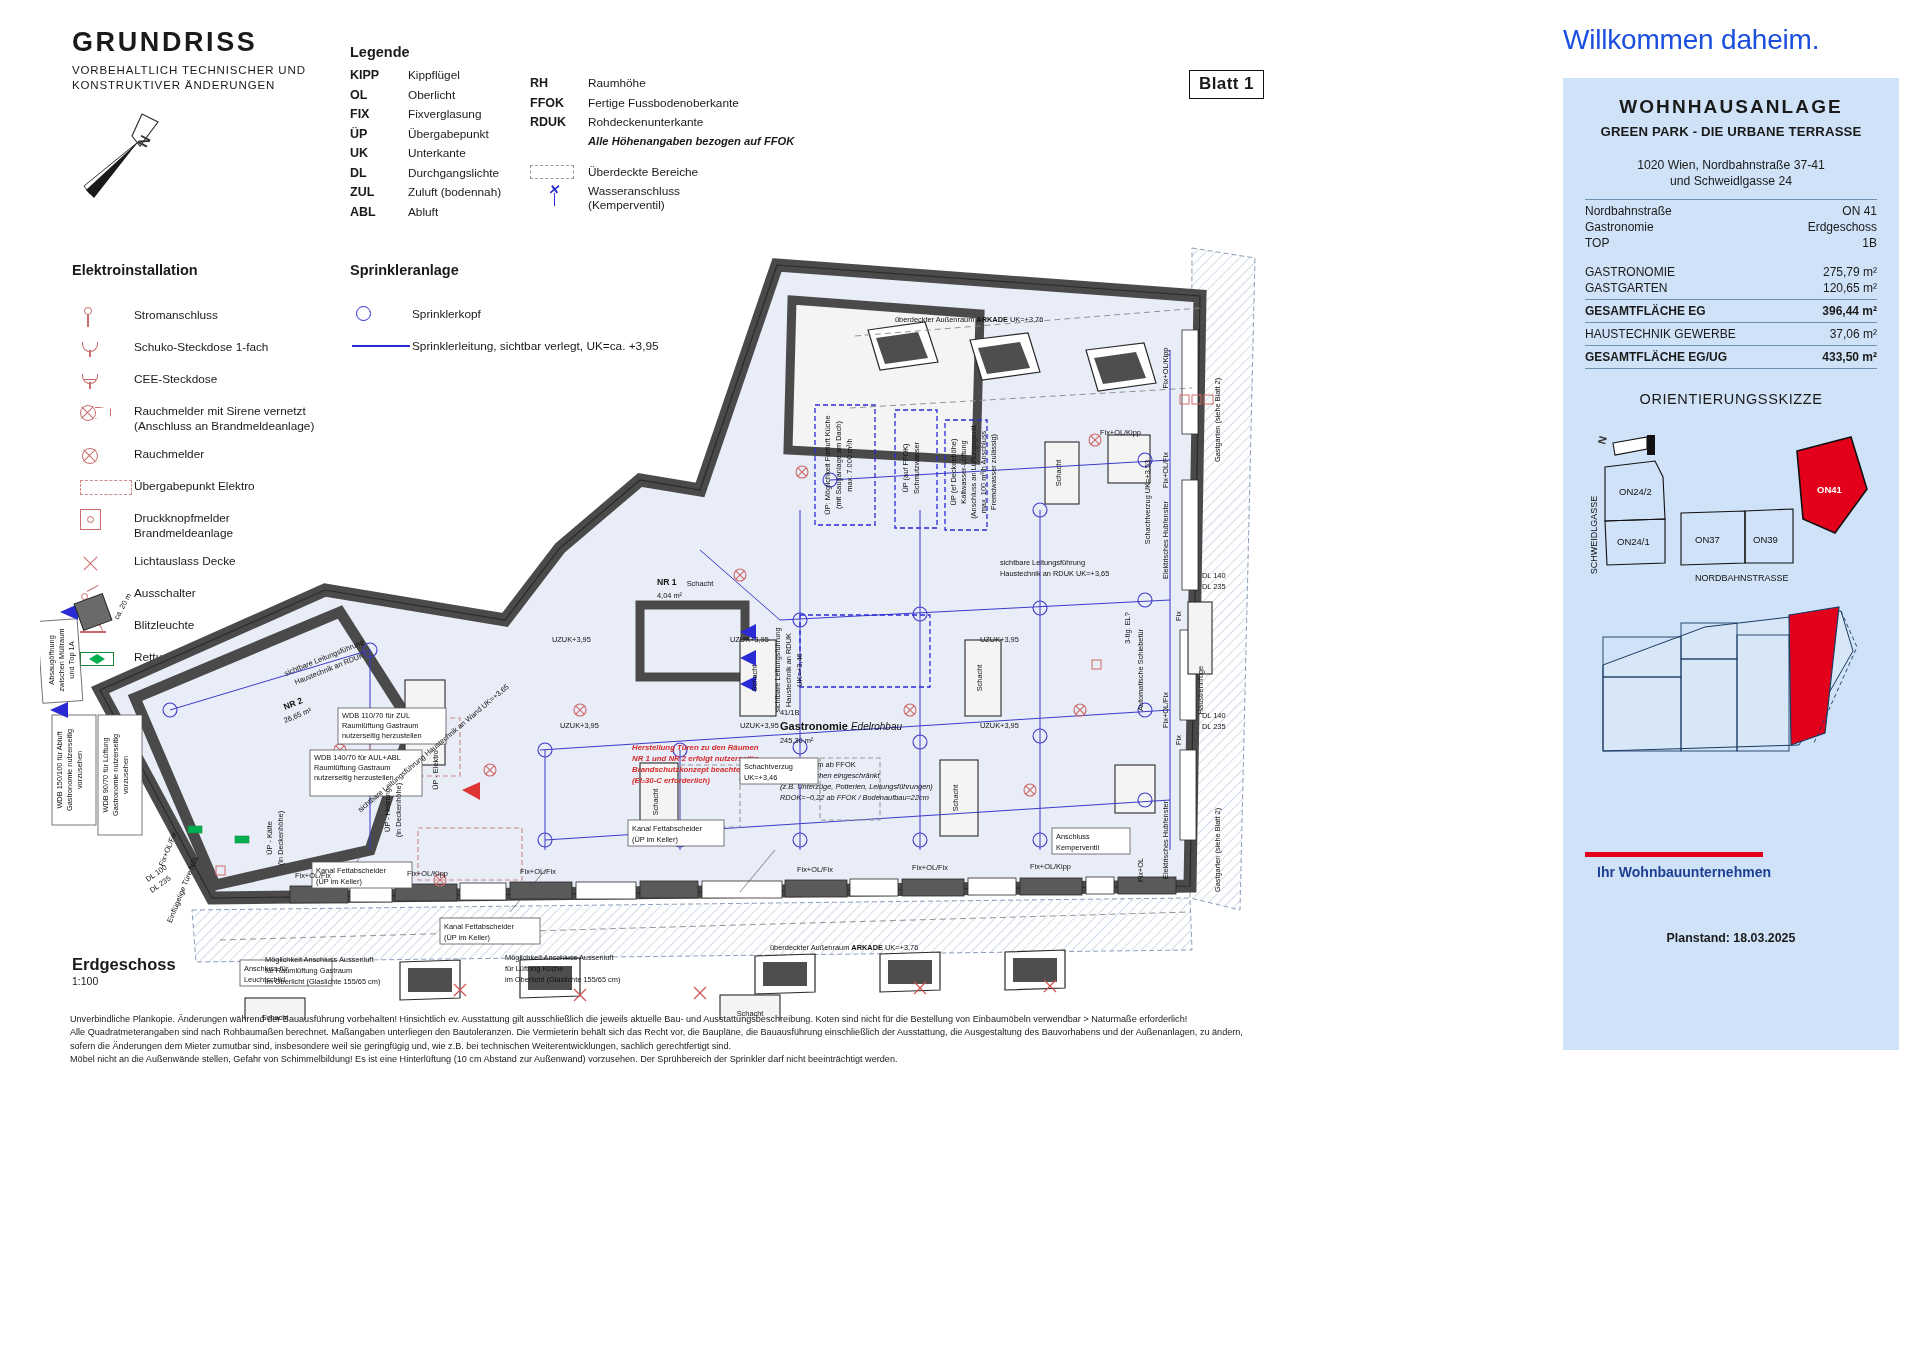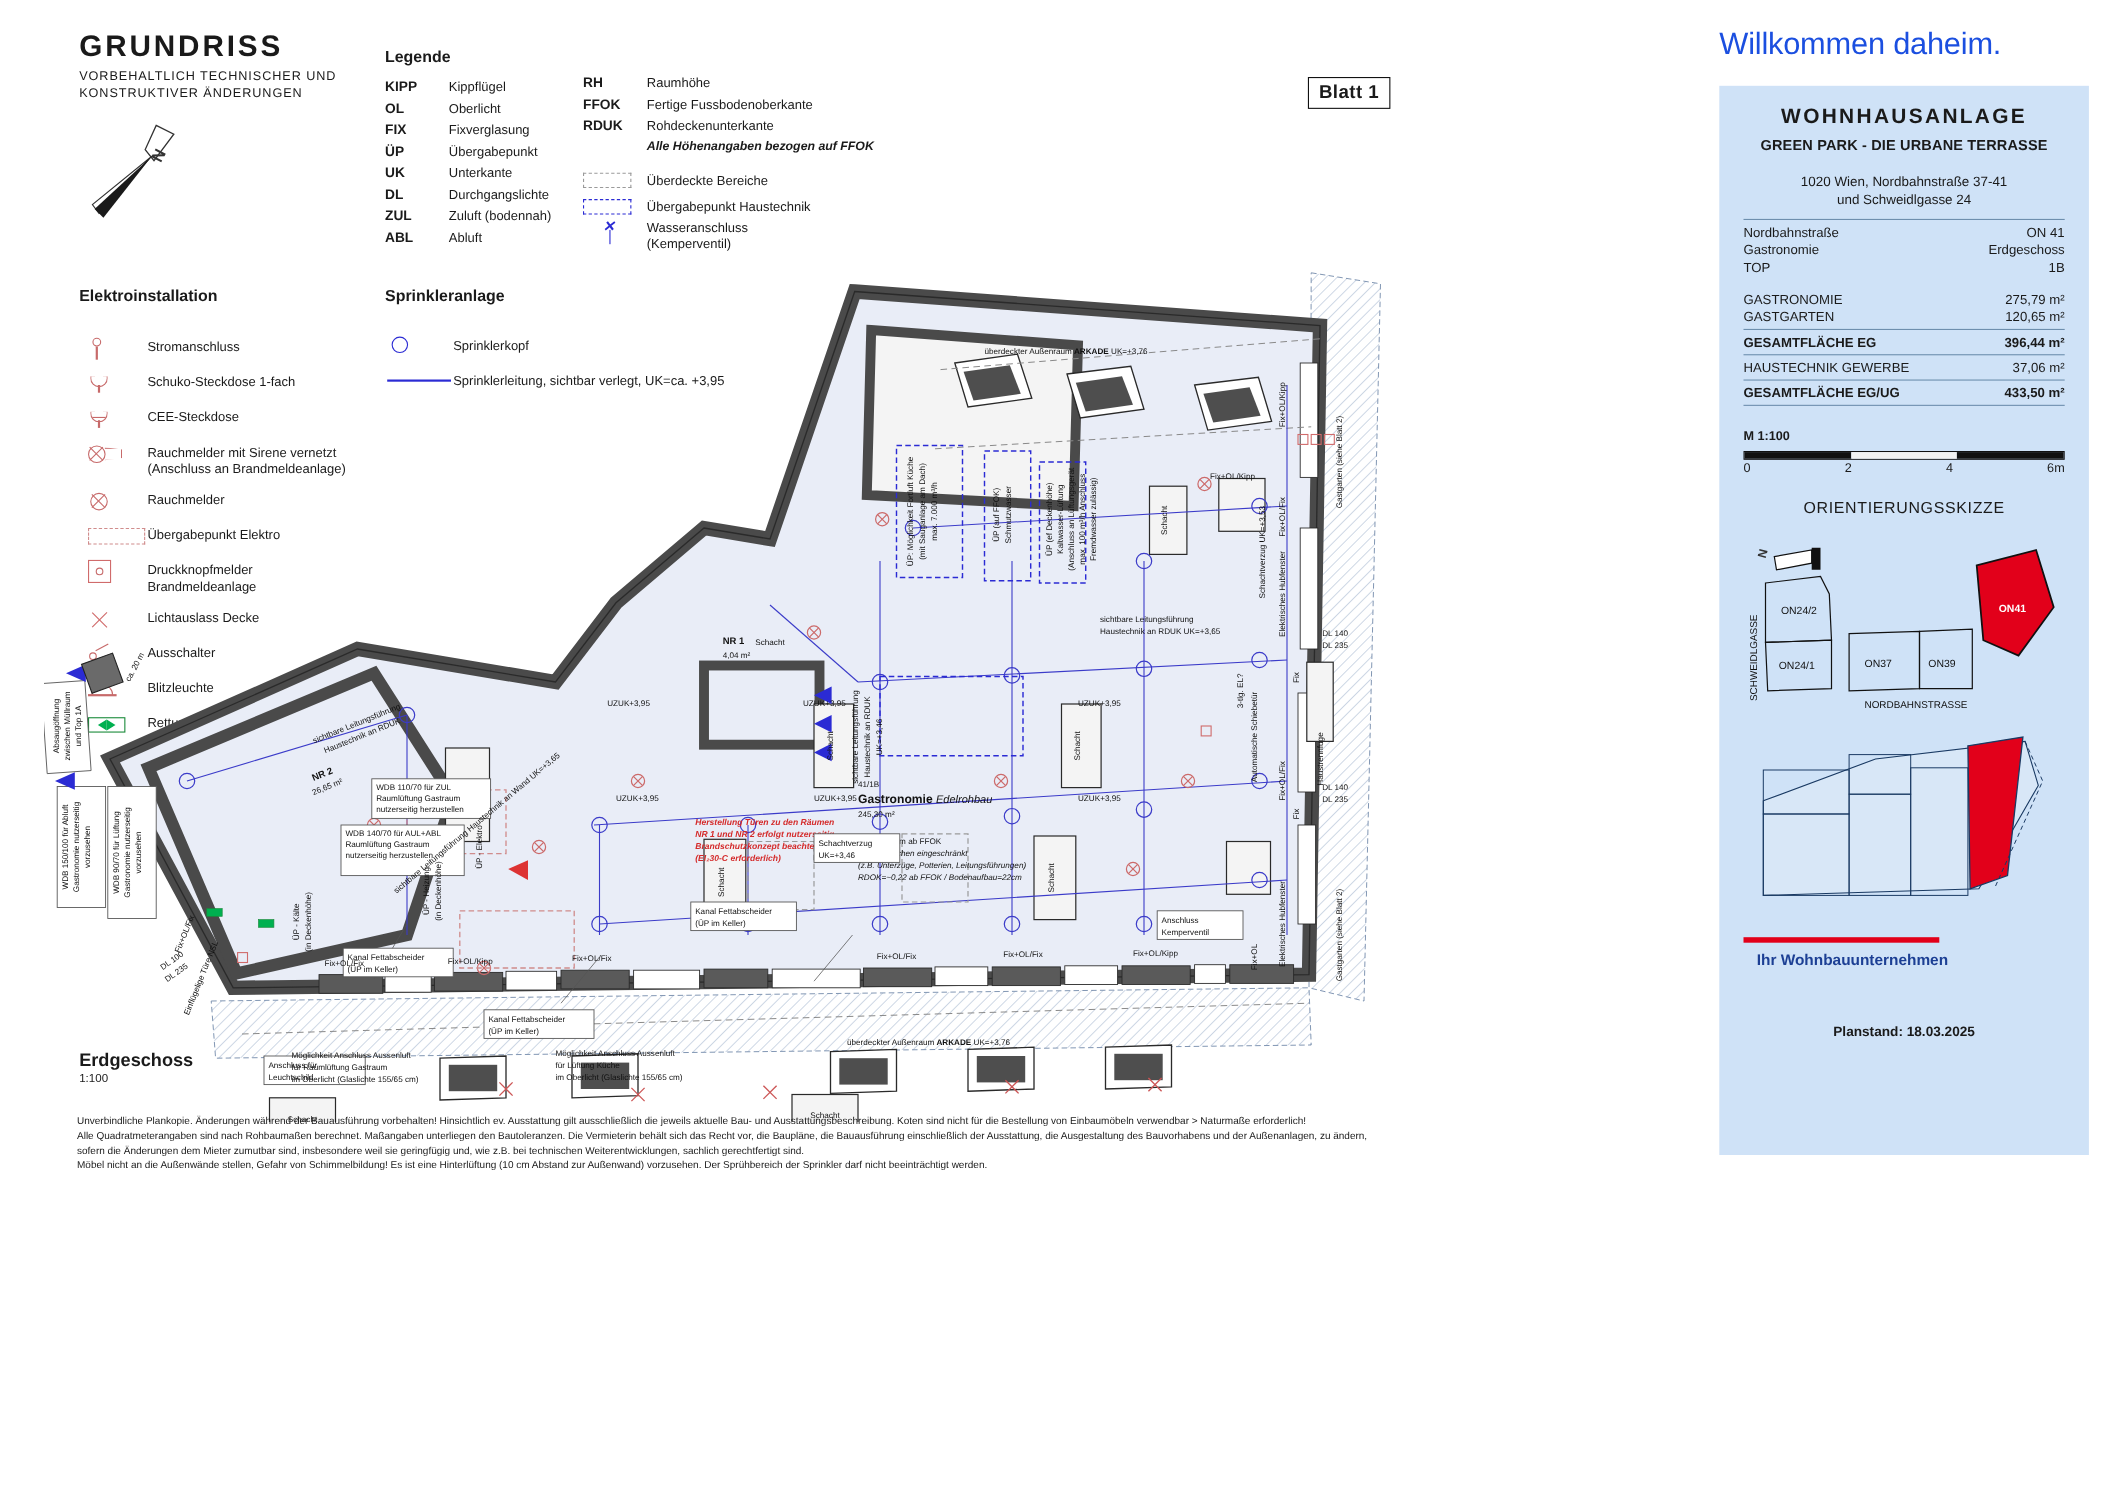--- a/index.html
+++ b/index.html
@@ -238,26 +238,20 @@
           </div>
         <div class="lg-row">
             <span class="lg-abbr"></span>
             <span class="lg-desc ital">Alle Höhenangaben bezogen auf FFOK</span>
           </div>
         <div class="lg-row tall" style="margin-top:6px;">
           <span class="lg-sym">
               <i class="box-dash-grey"></i>
             </span>
           <span class="lg-desc">Überdeckte Bereiche</span>
-        </div>
-        <div class="lg-row tall">
-          <span class="lg-sym">
-              <i class="box-dash-blue"></i>
-            </span>
-          <span class="lg-desc">Übergabepunkt Haustechnik</span>
         </div>
         <div class="lg-row" style="height:32px;align-items:flex-start;">
           <span class="lg-sym">
             <i class="water-sym">
                 <i class="x">✕</i>
                 <i class="stem"></i>
               </i>
           </span>
           <span class="lg-desc">
             <div>Wasseranschluss</div>
@@ -868,34 +862,20 @@
             <span>37,06 m²</span>
           </div>
         <div class="ic-hr"></div>
         <div class="ic-line bold">
             <span>GESAMTFLÄCHE EG/UG</span>
             <span>433,50 m²</span>
           </div>
         <div class="ic-hr"></div>
       </div>
 
-      <div class="scale-wrap">
-        <div class="scale-label">M 1:100</div>
-        <div class="scale-bar">
-          <span class="sb-dark" style="width:33.33%"></span>
-          <span class="sb-light" style="width:33.33%"></span>
-          <span class="sb-dark" style="width:33.34%"></span>
-        </div>
-        <div class="scale-ticks">
-          <span>0</span>
-          <span>2</span>
-          <span>4</span>
-          <span>6m</span>
-        </div>
-      </div>
 
       <div class="ori-title">ORIENTIERUNGSSKIZZE</div>
 
       <div id="ori-sketch">
         <svg width="292" height="400" viewBox="0 0 292 400">
 
           <g>
             <polygon points="28,28 62,22 62,34 30,40" fill="#fff" stroke="#111" stroke-width="1.1"></polygon>
             <polygon points="62,20 70,20 70,40 62,40" fill="#111"></polygon>
             <text x="20" y="30" font-size="11" font-weight="bold" fill="#333" transform="rotate(-75 20 30)" font-family="Liberation Sans, sans-serif">N</text>

